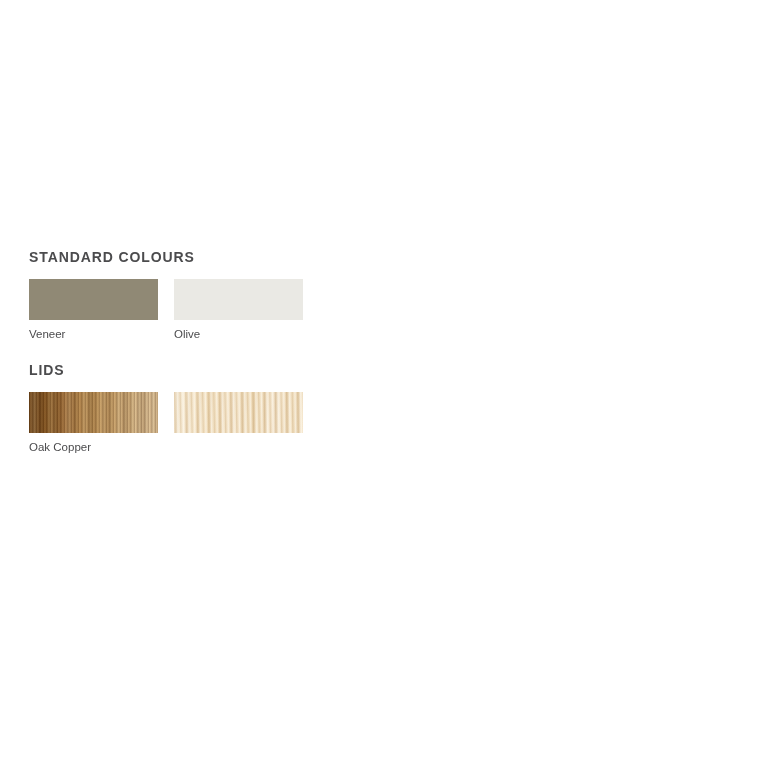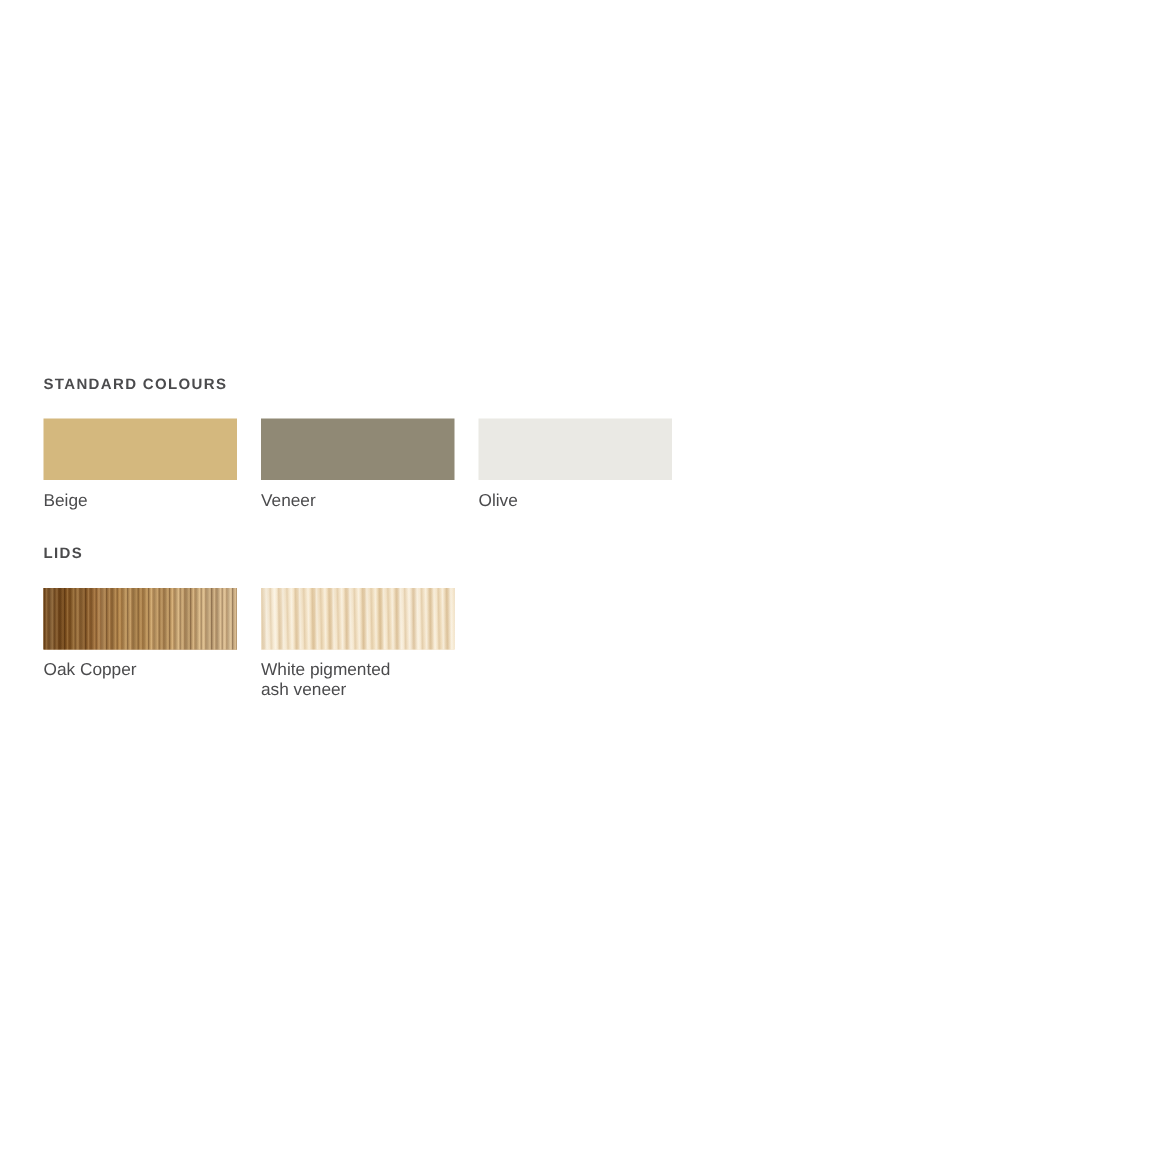--- a/index.html
+++ b/index.html
@@ -26,21 +26,21 @@
     position: absolute;
     left: 29px;
     top: 249px;
     width: 720px;
   }
 
   .section { margin: 0 0 0 0; }
   .section + .section { margin-top: 20px; }
 
   .section-title {
-    font-size: 10px;
+    font-size: 14px;
     font-weight: bold;
     letter-spacing: 0.9px;
     color: #4b4b4d;
     line-height: 16px;
     margin: 0 0 14px 0;
     text-transform: none;
     white-space: nowrap;
   }
 
   .swatch-row {
@@ -130,24 +130,20 @@
 <body>
 
 <div class="page">
 
   <div class="swatch-board">
 
     <div class="section">
       <div class="section-title">STANDARD COLOURS</div>
       <div class="swatch-row">
 
-        <div class="swatch-item">
-          <span class="swatch-chip" style="background-color: rgb(212, 184, 126);"></span>
-          <div class="swatch-label">Beige</div>
-        </div>
 
         <div class="swatch-item">
           <span class="swatch-chip" style="background-color: rgb(144, 137, 117);"></span>
           <div class="swatch-label">Veneer</div>
         </div>
 
 
 
         <div class="swatch-item">
           <span class="swatch-chip" style="background-color: rgb(234, 233, 228);"></span>
@@ -161,21 +157,19 @@
       <div class="section-title">LIDS</div>
       <div class="swatch-row">
 
         <div class="swatch-item">
           <span class="swatch-chip chip-oak"></span>
           <div class="swatch-label">Oak Copper</div>
         </div>
 
         <div class="swatch-item">
           <span class="swatch-chip chip-ash"></span>
-          <div class="swatch-label">White pigmented
-ash veneer</div>
         </div>
 
       </div>
     </div>
 
   </div>
 </div>
 
 </body></html>

